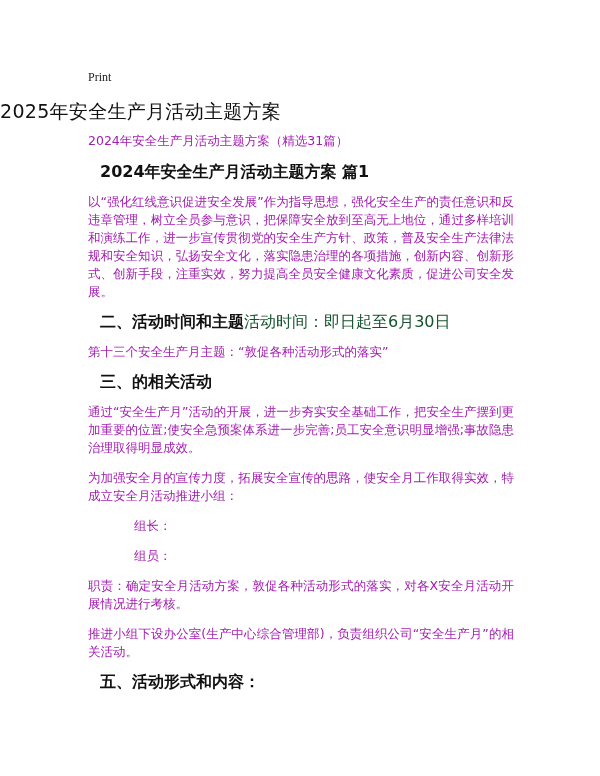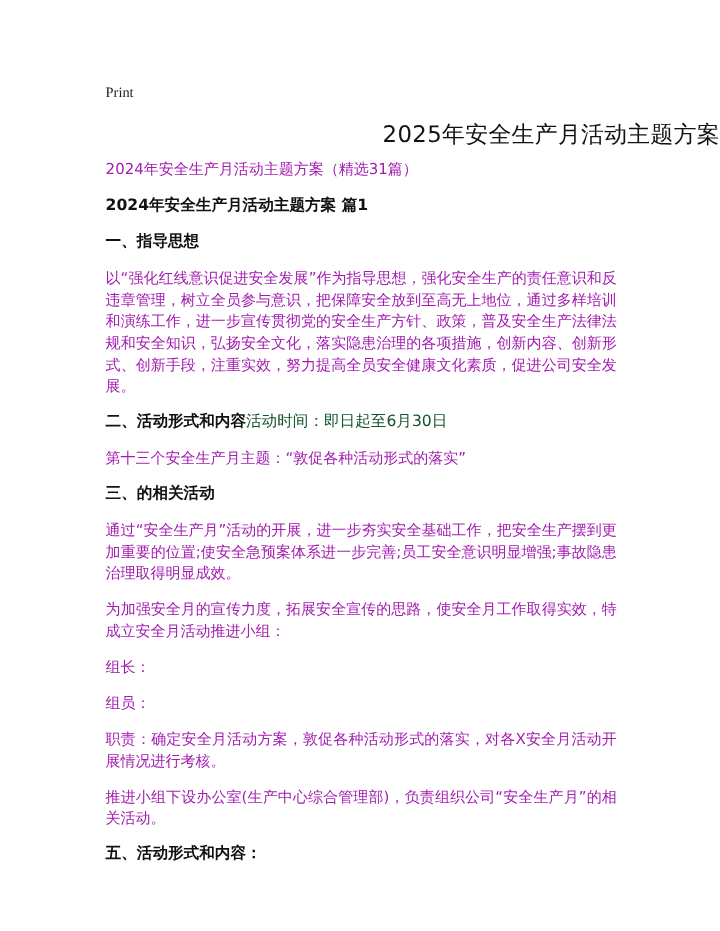--- a/index.html
+++ b/index.html
@@ -1,45 +1,44 @@
 <!DOCTYPE html>
 <html><head>
 <meta charset="utf-8">
 <style>
   html, body { margin:0; padding:0; background:#ffffff; }
   body { width:600px; height:776px; overflow:hidden; position:relative;
          font-family:"DejaVu Sans", "Liberation Sans", sans-serif; color:#1a1a1a; }
   .page { position:absolute; left:0; top:0; width:556px; height:776px; }
   .print { position:absolute; left:88px; top:70px; font-family:"Liberation Serif", serif;
            font-size:12px; color:#222; }
-  .title { position:absolute; left:0; width:600px; top:99px; text-align:right;
+  .title { position:absolute; left:0; width:600px; top:99px; text-align:left;
            font-size:19px; color:#111; letter-spacing:0.3px; }
   .content { position:absolute; left:88px; top:132px; width:426px; }
   .p { font-size:12.5px; line-height:18px; margin:0 0 12px 0; color:#a21caf;
        text-align:justify; word-break:break-all; }
   .subtitle { margin-bottom:13px; }
-  .h { font-size:13px; font-weight:bold; line-height:18px; margin:0 0 12px 0; color:#111; }
+  .h { font-size:16px; font-weight:bold; line-height:18px; margin:0 0 12px 12px; color:#111; }
   .h .normal { font-weight:normal; color:#14532d; }
-  .short { margin-bottom:12px; }
+  .short { margin-bottom:12px;margin-left:46px; }
 </style>
 </head>
 <body>
 
 <div class="page">
   <div class="print">Print</div>
   <div class="title">2025年安全生产月活动主题方案</div>
 
   <div class="content">
     <p class="p subtitle">2024年安全生产月活动主题方案（精选31篇）</p>
     <p class="h">2024年安全生产月活动主题方案 篇1</p>
 
-    <p class="h">一、指导思想</p>
     <p class="p">以“强化红线意识促进安全发展”作为指导思想，强化安全生产的责任意识和反违章管理，树立全员参与意识，把保障安全放到至高无上地位，通过多样培训和演练工作，进一步宣传贯彻党的安全生产方针、政策，普及安全生产法律法规和安全知识，弘扬安全文化，落实隐患治理的各项措施，创新内容、创新形式、创新手段，注重实效，努力提高全员安全健康文化素质，促进公司安全发展。</p>
 
-    <p class="h"><span>二、活动形式和内容</span><span class="normal">活动时间：即日起至6月30日</span></p>
+    <p class="h"><span>二、活动时间和主题</span><span class="normal">活动时间：即日起至6月30日</span></p>
     <p class="p">第十三个安全生产月主题：“敦促各种活动形式的落实”</p>
 
     <p class="h">三、的相关活动</p>
     <p class="p">通过“安全生产月”活动的开展，进一步夯实安全基础工作，把安全生产摆到更加重要的位置;使安全急预案体系进一步完善;员工安全意识明显增强;事故隐患治理取得明显成效。</p>
 
     <p class="p">为加强安全月的宣传力度，拓展安全宣传的思路，使安全月工作取得实效，特成立安全月活动推进小组：</p>
     <p class="p short">组长：</p>
     <p class="p short">组员：</p>
     <p class="p">职责：确定安全月活动方案，敦促各种活动形式的落实，对各X安全月活动开展情况进行考核。</p>
     <p class="p">推进小组下设办公室(生产中心综合管理部)，负责组织公司“安全生产月”的相关活动。</p>

